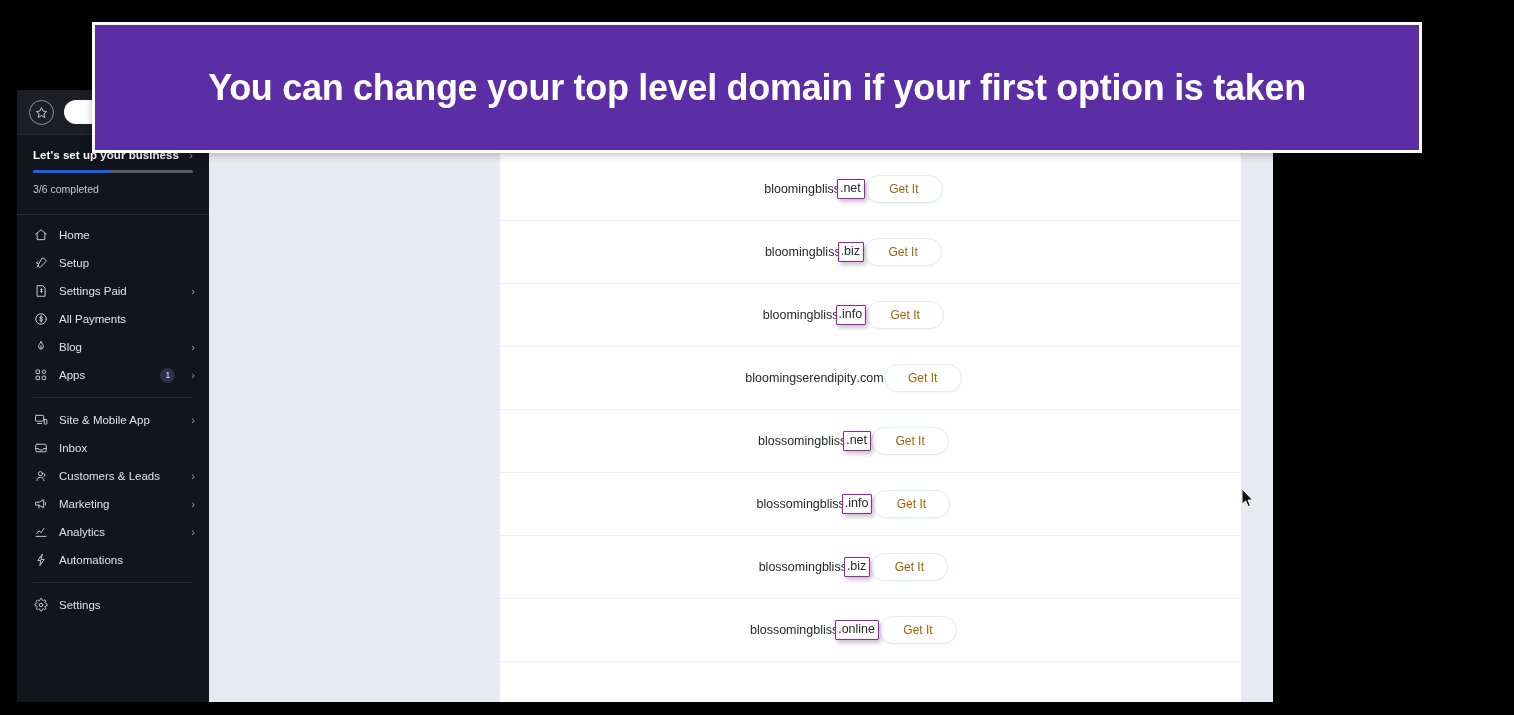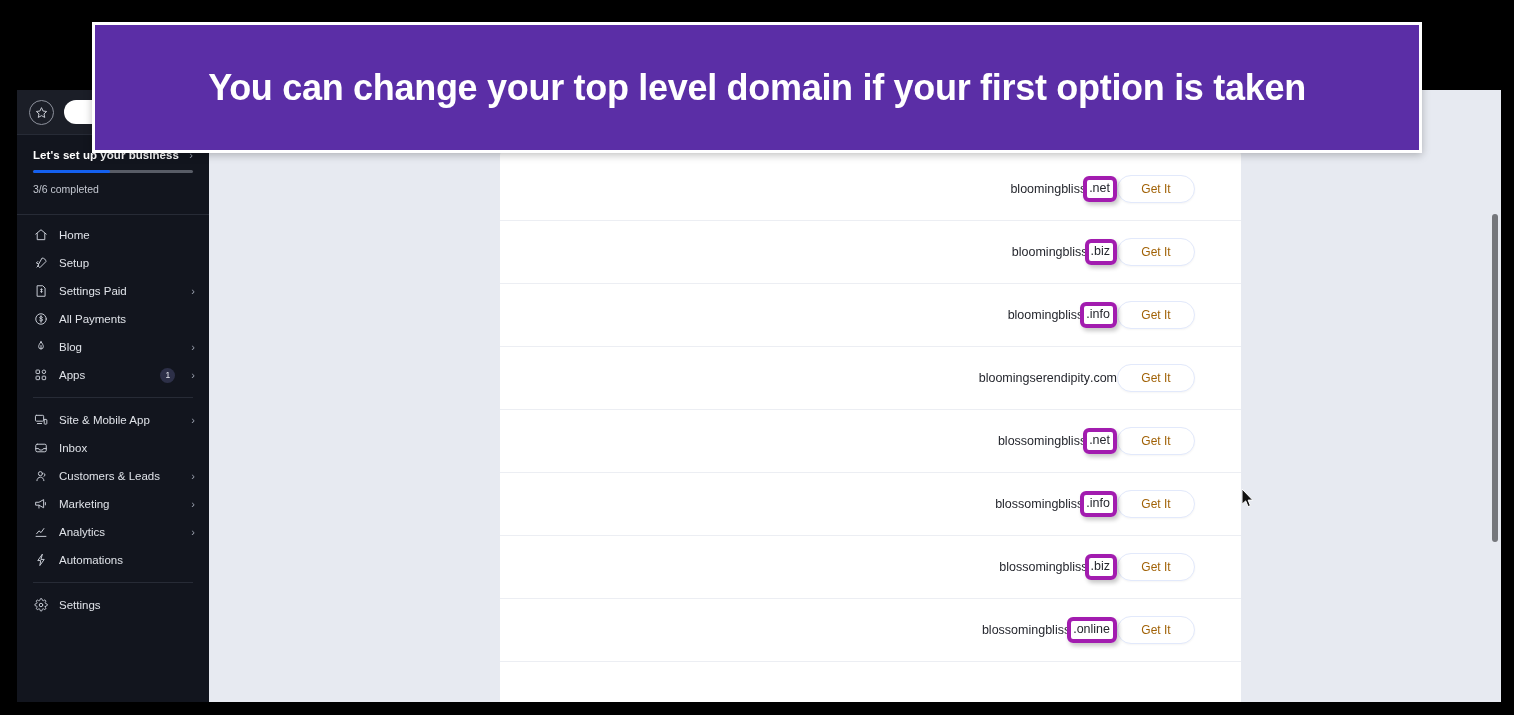--- a/index.html
+++ b/index.html
@@ -17,21 +17,21 @@
     width: 1514px;
     height: 715px;
     background: #000000;
   }
 
   
   .app-window {
     position: absolute;
     left: 17px;
     top: 90px;
-    width: 1484px;
+    width: 1256px;
     height: 612px;
     background: #e7eaf1;
     overflow: hidden;
     padding-left: 12px;
   }
 
   
   .sidebar {
     position: absolute;
     left: 0;
@@ -184,48 +184,48 @@
     color: #101333;
     padding: 21px 0 0 12px;
     letter-spacing: .1px;
   }
 
   .domain-list { margin-top: 10px; }
 
   .domain-row {
     display: flex;
     align-items: center;
-    justify-content: flex-end;
+    justify-content: center;
     height: 63px;
     padding: 0 12px 0 12px;
     border-bottom: 1px solid #eceef3;
     position: relative;
   }
   .domain-row:first-child { border-top: none; }
 
   .domain-name {
     font-size: 12.5px;
     color: #25272e;
     white-space: nowrap;
     position: relative;
     display: inline-flex;
     align-items: center;
   }
 
   .tld-highlight {
     display: inline-block;
     position: relative;
-    border: 4px solid #a21caf;
+    border: 1px solid #a21caf;
     background: rgba(255,255,255,0.85);
     padding: 2px 3px 2px 2px;
     margin: 0 0 0 -3px;
     box-shadow: 2px 3px 4px rgba(0,0,0,0.22);
     color: #25272e;
     line-height: 1.05;
-    border-radius: 6px;
+    border-radius: 1px;
   }
 
   .get-it-btn {
     width: 78px;
     height: 28px;
     border-radius: 15px;
     border: 1px solid #e2e9fb;
     background: #ffffff;
     color: #a16207;
     font-size: 12px;

